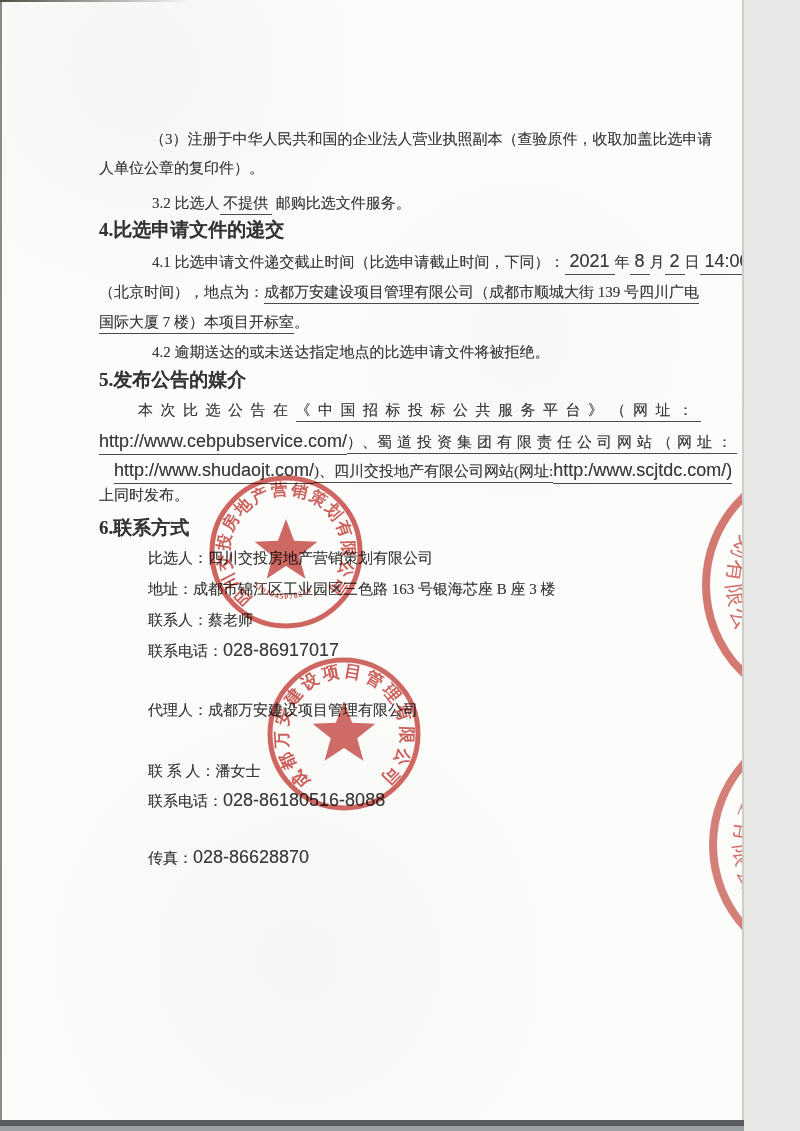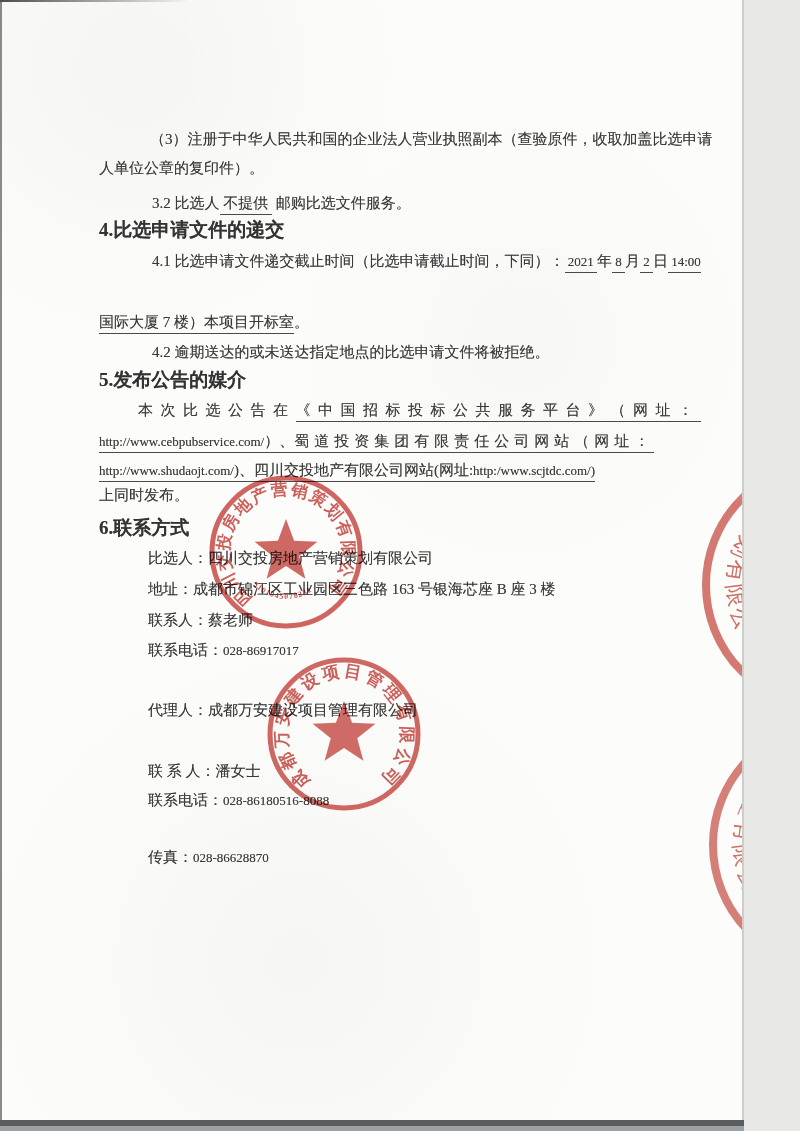--- a/index.html
+++ b/index.html
@@ -10,21 +10,21 @@
       radial-gradient(circle at 18% 6%, rgba(130,128,120,.06), transparent 22%),
       radial-gradient(circle at 70% 30%, rgba(140,138,130,.04), transparent 25%),
       radial-gradient(circle at 40% 85%, rgba(130,128,120,.05), transparent 30%);
     font-family:"Liberation Serif","DejaVu Serif",serif;
     color:#3a3a3a;
   }
   .ln{position:absolute;white-space:nowrap;font-size:15px;line-height:22px;
       text-shadow:0 0 .5px rgba(70,70,70,.55);}
   .b{font-weight:bold;color:#333;font-size:19px;}
   .u{border-bottom:1.5px solid #4a4a4a;padding-bottom:3px;}
-  .mono{font-family:Liberation Serif, serif;font-size:13px;}
+  .mono{font-family:Liberation Sans, sans-serif;font-size:18px;}
   .sp7{letter-spacing:7.5px;}
   .sp5{letter-spacing:5px;}
   
   .stamp{position:absolute;mix-blend-mode:multiply;opacity:.88;pointer-events:none;}
   .stamp text{font-family:"Liberation Serif","DejaVu Serif",serif;font-weight:bold;}
   .edge-stamp{position:absolute;mix-blend-mode:multiply;opacity:.85;pointer-events:none;
     -webkit-mask-image:linear-gradient(to bottom, transparent 3%, #000 22%, #000 78%, transparent 97%);
     mask-image:linear-gradient(to bottom, transparent 3%, #000 22%, #000 78%, transparent 97%);}
   
   .edge-left{position:absolute;left:0;top:0;width:2px;height:1131px;background:#8c8a84;}
@@ -42,32 +42,33 @@
 
   <div class="ln" style="top:128px;left:150px">（3）注册于中华人民共和国的企业法人营业执照副本（查验原件，收取加盖比选申请</div>
   <div class="ln" style="top:157px;left:99px">人单位公章的复印件）。</div>
 
   <div class="ln" style="top:192px;left:152px"><span>3.2 比选人</span><span class="u">&nbsp;不提供&nbsp;</span> <span>邮购比选文件服务。</span></div>
 
   <div class="ln b" style="top:219px;left:99px">4.比选申请文件的递交</div>
 
   <div class="ln" style="top:250px;left:152px"><span>4.1 比选申请文件递交截止时间（比选申请截止时间，下同）：</span><span class="u mono">&nbsp;2021&nbsp;</span><span>年</span><span class="u mono">&nbsp;8&nbsp;</span><span>月</span><span class="u mono">&nbsp;2&nbsp;</span><span>日</span><span class="u mono">&nbsp;14:00</span></div>
 
+  <div class="ln" style="top:281px;left:99px"><span>（北京时间），地点为：</span><span class="u">成都万安建设项目管理有限公司（成都市顺城大街 139 号四川广电</span></div>
 
   <div class="ln" style="top:311px;left:99px"><span class="u">国际大厦 7 楼）本项目开标室</span><span>。</span></div>
 
   <div class="ln" style="top:341px;left:152px">4.2 逾期送达的或未送达指定地点的比选申请文件将被拒绝。</div>
 
   <div class="ln b" style="top:369px;left:99px">5.发布公告的媒介</div>
 
   <div class="ln" style="top:430px;left:99px"><span class="u mono">http://www.cebpubservice.com/</span><span class="u">）、</span><span class="u sp5">蜀道投资集团有限责任公司网站（网址：</span></div>
 
   <div class="ln sp7" style="top:399px;left:138px"><span>本次比选公告在</span><span class="u">《中国招标投标公共服务平台》（网址：</span></div>
 
-  <div class="ln" style="top:459px;left:99px"><span class="u mono">http://www.shudaojt.com/</span><span class="u">)、四川交投地产有限公司网站(网址:</span><span class="u mono">http:/www.scjtdc.com/)</span></div>
+  <div class="ln" style="top:459px;left:114px"><span class="u mono">http://www.shudaojt.com/</span><span class="u">)、四川交投地产有限公司网站(网址:</span><span class="u mono">http:/www.scjtdc.com/)</span></div>
 
   <div class="ln" style="top:484px;left:99px">上同时发布。</div>
 
   <div class="ln b" style="top:517px;left:99px">6.联系方式</div>
 
   <div class="ln" style="top:547px;left:148px">比选人：四川交投房地产营销策划有限公司</div>
   <div class="ln" style="top:578px;left:148px">地址：成都市锦江区工业园区三色路 163 号银海芯座 B 座 3 楼</div>
   <div class="ln" style="top:609px;left:148px">联系人：蔡老师</div>
   <div class="ln" style="top:639px;left:148px"><span>联系电话：</span><span class="mono">028-86917017</span></div>
 

